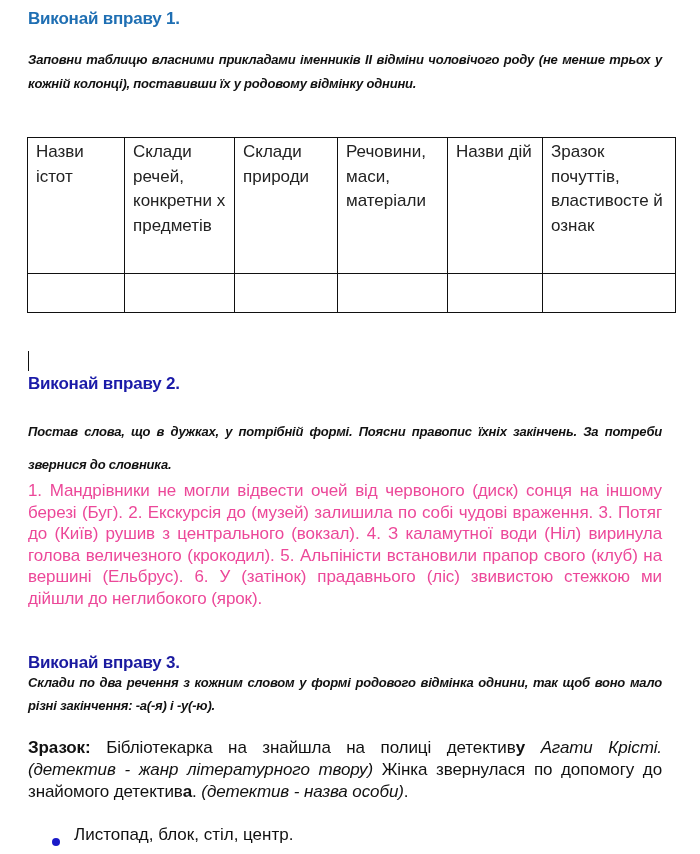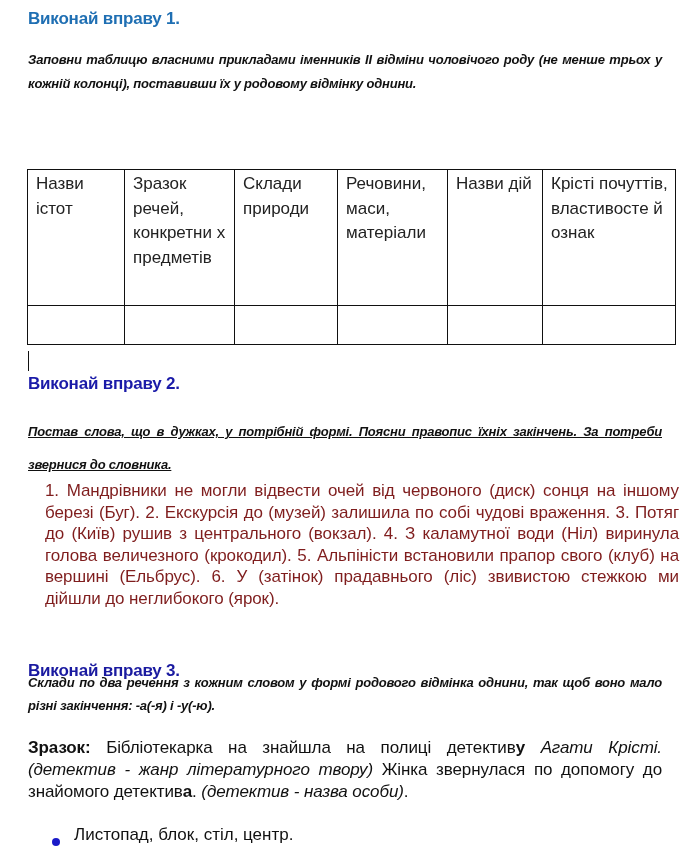--- a/index.html
+++ b/index.html
@@ -38,33 +38,32 @@
       left: 0;
       width: 634px;
       font-weight: bold;
       font-style: italic;
       font-size: 13px;
       text-align: justify;
       text-align-last: left;
       letter-spacing: -0.2px;
     }
     .task.t1 { top: 48px; line-height: 24px; }
-    .task.t2 { top: 415px; line-height: 33px; text-decoration: underline; }
+    .task.t2 { top: 415px; line-height: 33px; }
     .task.t3 { top: 671px; line-height: 23px; }
 
     .table-wrap {
       position: absolute;
       left: -1px;
       top: 137px;
     }
     table.grid {
       border-collapse: collapse;
       table-layout: fixed;
       width: 648px;
-      margin-top: 32px;
     }
     table.grid td {
       border: 1.5px solid #111;
       vertical-align: top;
       padding: 2px 7px 0 8px;
       font-size: 17px;
       line-height: 24.5px;
       color: #222;
     }
     table.grid tr.head td { height: 133px; }
@@ -81,23 +80,22 @@
 
     .exercise-text {
       position: absolute;
       left: 0;
       top: 480px;
       width: 634px;
       font-size: 17px;
       line-height: 21.5px;
       text-align: justify;
       text-align-last: left;
-      color: #7f1d1d;
+      color: #ec4899;
       letter-spacing: -0.1px;
-      margin-left: 17px;
     }
 
     .sample {
       position: absolute;
       left: 0;
       top: 737px;
       width: 634px;
       font-size: 17px;
       line-height: 22px;
       text-align: justify;
@@ -147,45 +145,45 @@
         <col style="width:97px">
         <col style="width:110px">
         <col style="width:103px">
         <col style="width:110px">
         <col style="width:95px">
         <col style="width:133px">
       </colgroup>
       <tbody>
           <tr class="head">
         <td>Назви істот</td>
-        <td>Зразок речей, конкретни х предметів</td>
+        <td>Склади речей, конкретни х предметів</td>
         <td>Склади природи</td>
         <td>Речовини, маси, матеріали</td>
         <td>Назви дій</td>
-        <td>Крісті почуттів, властивосте й ознак</td>
+        <td>Зразок почуттів, властивосте й ознак</td>
       </tr>
       <tr class="body">
         <td></td>
         <td></td>
         <td></td>
         <td></td>
         <td></td>
         <td></td>
       </tr>
     </tbody>
       </table>
   </div>
 
   <div class="caret"></div>
 
   <div class="heading h2" style="color: rgb(26, 26, 168);">Виконай вправу 2.</div>
   <div class="task t2">Постав слова, що в дужках, у потрібній формі. Поясни правопис їхніх закінчень. За потреби звернися до словника.</div>
   <div class="exercise-text">1. Мандрівники не могли відвести очей від червоного (диск) сонця на іншому березі  (Буг).  2. Екскурсія до (музей) залишила по собі чудові враження. 3. Потяг до (Київ) рушив з центрального (вокзал). 4. З каламутної води (Ніл) виринула голова величезного (крокодил). 5. Альпіністи встановили прапор свого (клуб) на вершині (Ельбрус). 6. У (затінок) прадавнього (ліс) звивистою стежкою ми дійшли до неглибокого (ярок).</div>
 
-  <div class="heading h3" style="color: rgb(26, 26, 160); margin-top: 8px;">Виконай вправу 3.</div>
+  <div class="heading h3" style="color: rgb(26, 26, 160);">Виконай вправу 3.</div>
   <div class="task t3">Склади по два речення з кожним словом у формі родового відмінка однини, так щоб воно мало різні закінчення: -а(-я) і -у(-ю).</div>
 
   <div class="sample"><span class="label">Зразок:</span><span> Бібліотекарка на знайшла на полиці детектив</span><span class="b">у</span><span> </span><span class="it">Агати Крісті. (детектив - жанр літературного твору)</span><span> Жінка звернулася по допомогу до знайомого детектив</span><span class="b">а</span><span>. </span><span class="it">(детектив - назва особи)</span><span>.</span></div>
 
   <ul class="bullet-list">
     <li class="bullet-item">
       <span class="bullet-dot" style="background: rgb(26, 26, 200);"></span>
       <span>Листопад, блок, стіл, центр.</span>
     </li>
   </ul>

